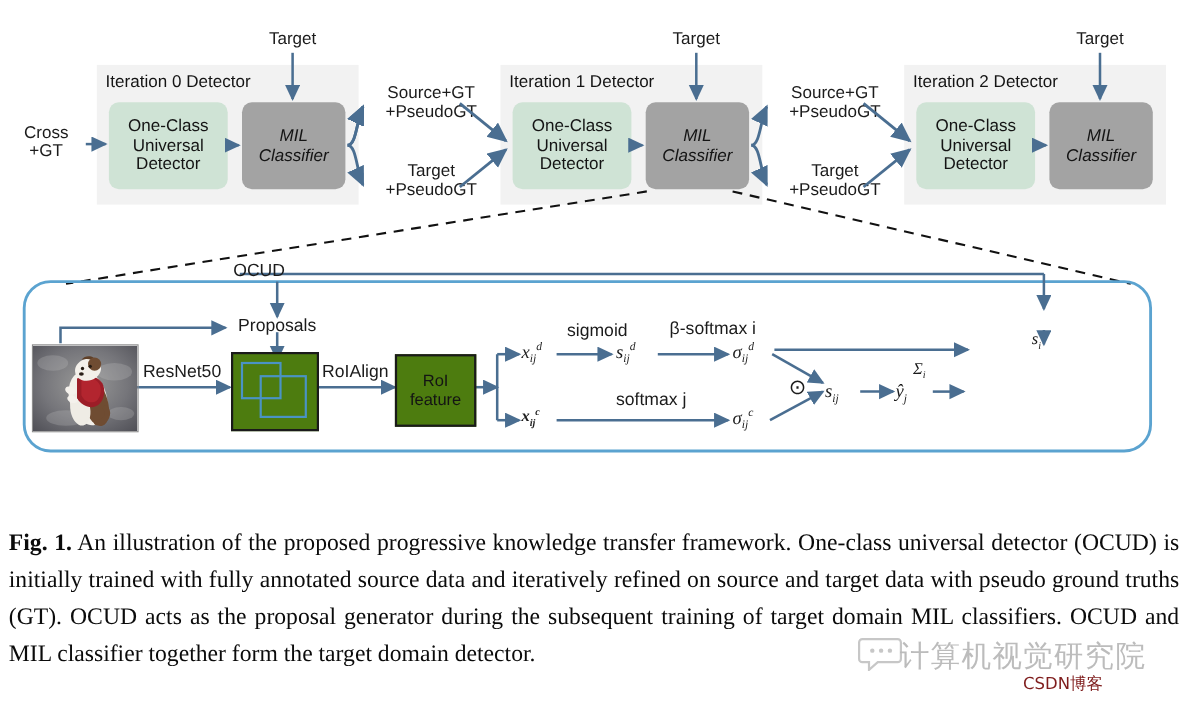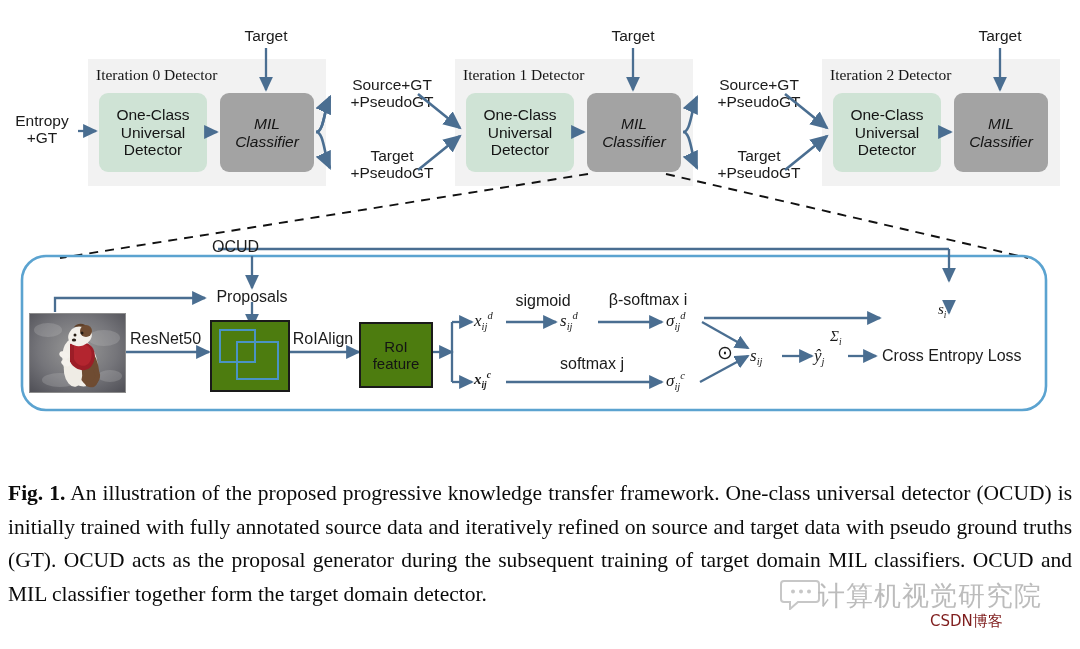--- a/index.html
+++ b/index.html
@@ -31,21 +31,21 @@
     font-size:15.5px;color:#141414;
     font-family:"Liberation Sans", sans-serif;
     white-space:pre-line;
   }
   .pbox.green{background:#cfe3d5;}
   .pbox.blue{background:#a3a3a3;font-style:italic;}
 
   .panel{position:absolute;background:#f2f2f2;}
   .panel-title{
     position:absolute;font-size:15.5px;color:#141414;
-    font-family:Liberation Serif, serif;white-space:pre;
+    font-family:Liberation Sans, sans-serif;white-space:pre;
   }
 
   
   .hardbox{position:absolute;border:2.2px solid #1a1a1a;background:#4d7c0f;}
   .hardbox.lbl-in{display:flex;align-items:center;justify-content:center;
     text-align:center;font-size:15px;line-height:1.14;white-space:pre-line;color:#141414;}
   .propbox{position:absolute;border:2.6px solid #4a93c4;background:transparent;}
 
   .thumb{position:absolute;border:1px solid #8d8d8d;overflow:hidden;}
 
@@ -98,21 +98,21 @@
 Detector</div>
   <div class="pbox blue" style="left:587px;top:93px;width:94px;height:79px;">MIL
 Classifier</div>
 
   <div class="pbox green" style="left:833px;top:93px;width:108px;height:79px;">One-Class
 Universal
 Detector</div>
   <div class="pbox blue" style="left:954px;top:93px;width:94px;height:79px;">MIL
 Classifier</div>
 
-  <div class="lbl blk" style="left:6px;top:112px;width:72px;font-size:15.5px;">Entropy
+  <div class="lbl blk" style="left:6px;top:112px;width:72px;font-size:15.5px;">Cross
 +GT</div>
   <div class="lbl" style="left:228px;top:27px;width:76px;font-size:15.5px;">Target</div>
   <div class="lbl" style="left:595px;top:27px;width:76px;font-size:15.5px;">Target</div>
   <div class="lbl" style="left:962px;top:27px;width:76px;font-size:15.5px;">Target</div>
 
   <div class="lbl blk" style="left:333px;top:76px;width:118px;font-size:15.5px;">Source+GT
 +PseudoGT</div>
   <div class="lbl blk" style="left:333px;top:147px;width:118px;font-size:15.5px;">Target
 +PseudoGT</div>
   <div class="lbl blk" style="left:700px;top:76px;width:118px;font-size:15.5px;">Source+GT
@@ -277,21 +277,20 @@
   <div class="lbl math" style="left:814px;top:346px;width:34px;font-size:17px;text-align:left;">ŷ<sub>j</sub></div>
   <div class="lbl math" style="left:786px;top:328px;width:28px;font-size:15px;text-align:left;margin-left:44px;">Σ<sub>i</sub></div>
   <div class="lbl math" style="left:938px;top:281px;width:28px;font-size:15px;text-align:left;margin-top:20px;">s<sub>i</sub></div>
 
   <div class="lbl" style="left:712px;top:342px;width:26px;font-size:19px;">⊙</div>
 
   <div class="lbl" style="left:500px;top:292px;width:86px;font-size:16px;">sigmoid</div>
   <div class="lbl" style="left:588px;top:291px;width:120px;font-size:16px;">β-softmax i</div>
   <div class="lbl" style="left:540px;top:355px;width:104px;font-size:16px;">softmax j</div>
 
-  <div class="lbl" style="left:882px;top:347px;width:180px;font-size:16px;text-align:left;">Cross Entropy Loss</div>
 
   <div id="caption"><b>Fig. 1.</b><span> An illustration of the proposed progressive knowledge transfer framework. One-class universal detector (OCUD) is initially trained with fully annotated source data and iteratively refined on source and target data with pseudo ground truths (GT). OCUD acts as the proposal generator during the subsequent training of target domain MIL classifiers. OCUD and MIL classifier together form the target domain detector.</span></div>
 
   <svg id="wm-bubble" class="wm" viewBox="0 0 40 32">
     <path d="M4,3 h32 a3,3 0 0 1 3,3 v15 a3,3 0 0 1 -3,3 h-18 l-8,7 v-7 h-6 a3,3 0 0 1 -3,-3 v-15 a3,3 0 0 1 3,-3 z" fill="none" stroke="#c7c7c7" stroke-width="2"></path>
     <circle cx="13" cy="13.5" r="2" fill="#c7c7c7"></circle>
     <circle cx="21" cy="13.5" r="2" fill="#c7c7c7"></circle>
     <circle cx="29" cy="13.5" r="2" fill="#c7c7c7"></circle>
   </svg>
   <div id="wm-cn" class="wm">计算机视觉研究院</div>

